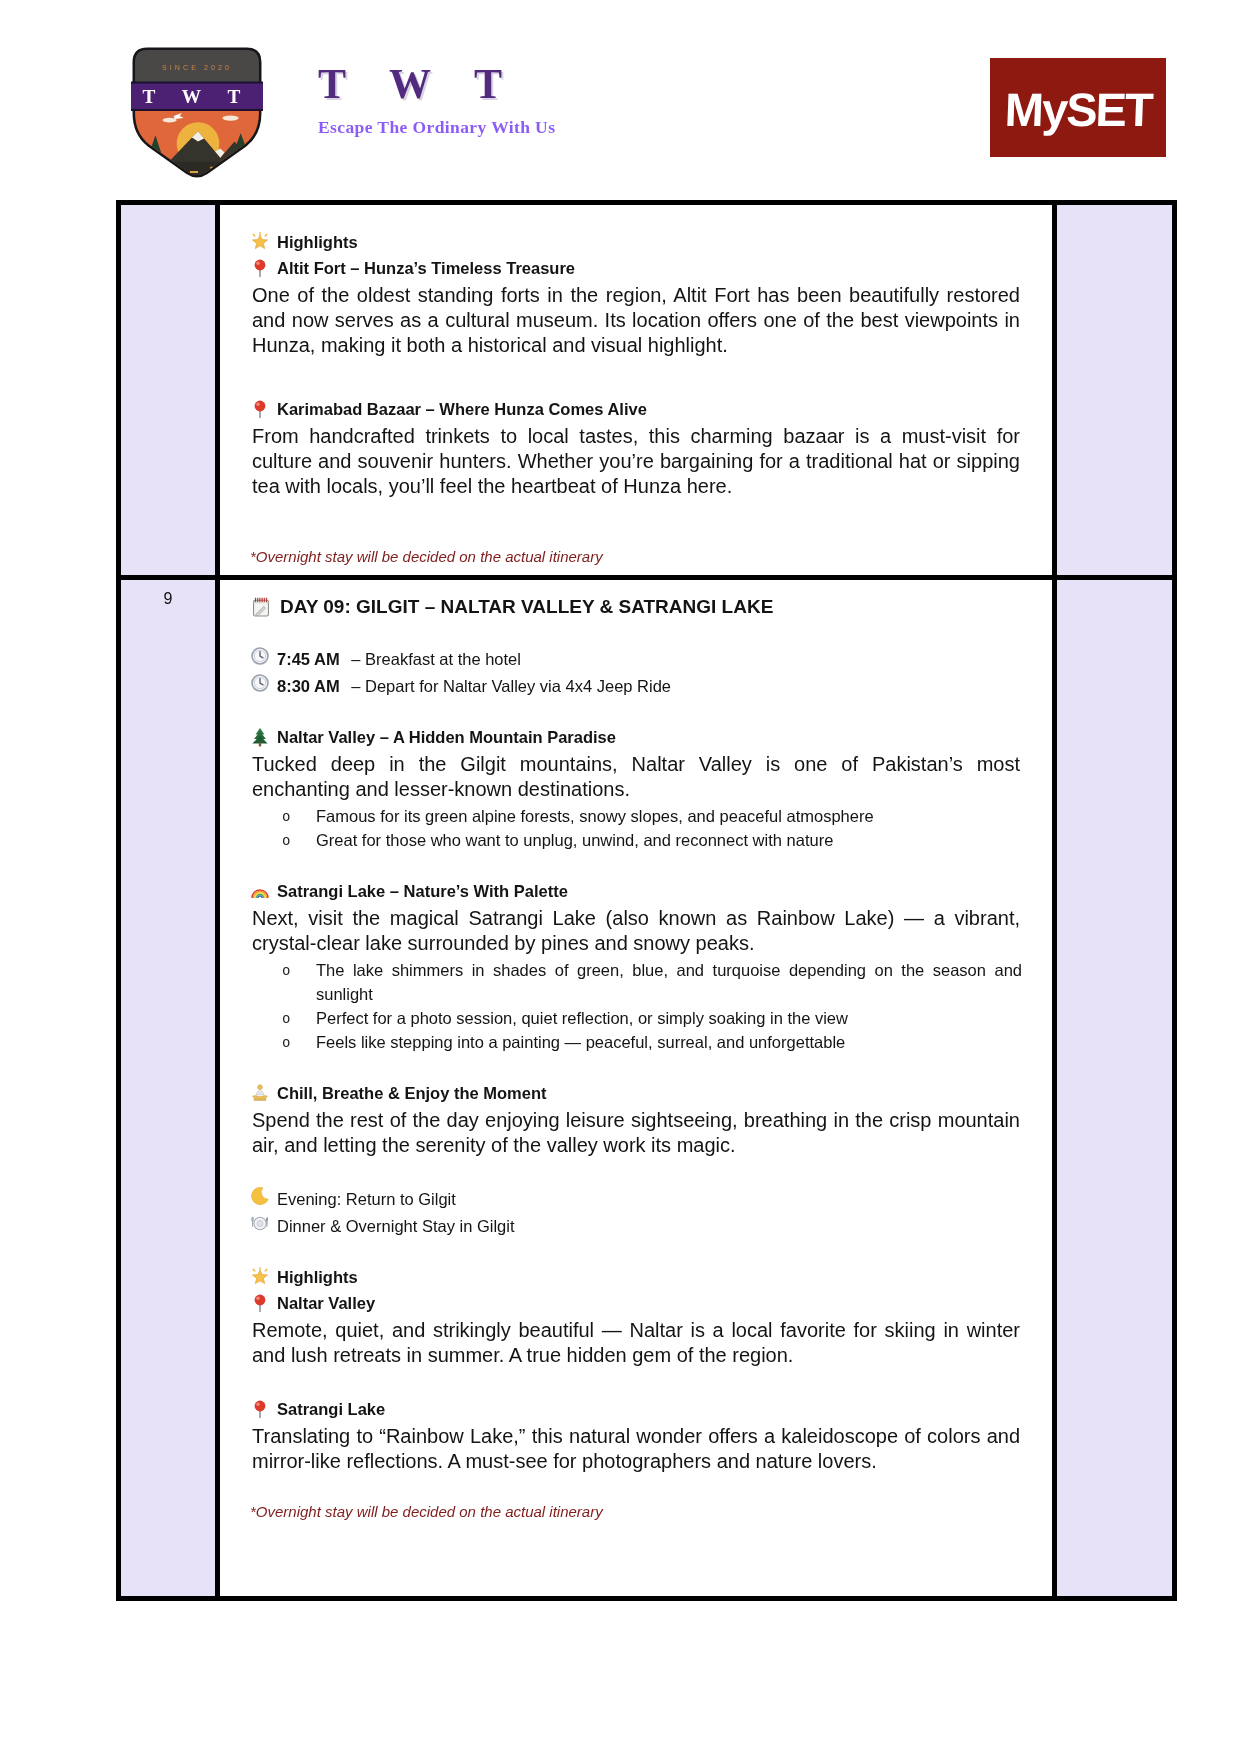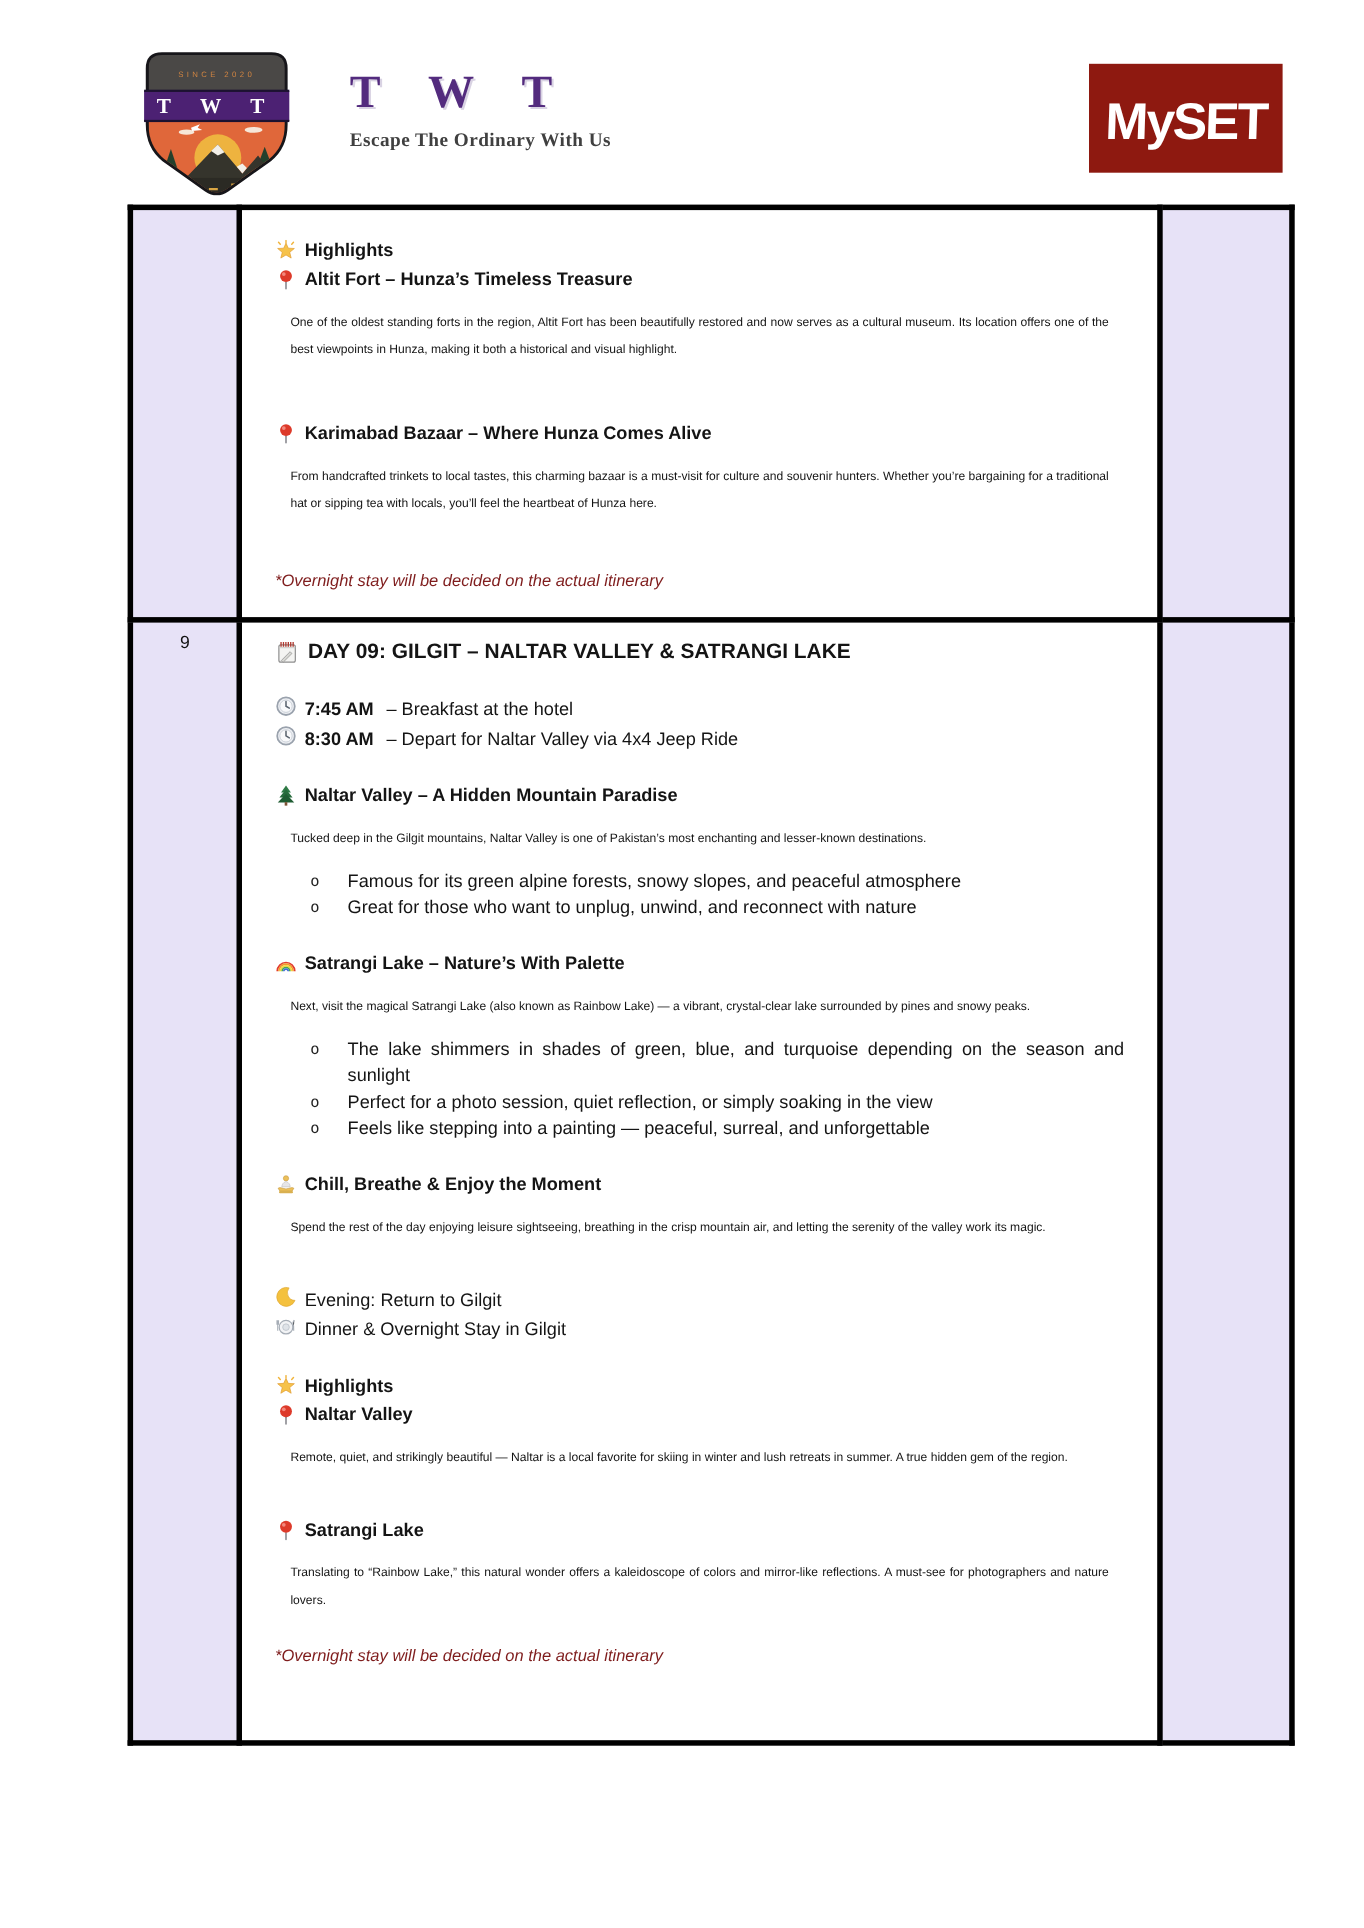--- a/index.html
+++ b/index.html
@@ -6,42 +6,42 @@
   .page{position:relative;width:1240px;height:1753px;background:#fff;overflow:hidden;
         font-family:"Liberation Sans",sans-serif;color:#141414;}
 
   
   .hdr{position:absolute;left:0;top:0;width:1240px;height:187px;}
   .shield{position:absolute;left:131px;top:46px;width:132px;height:132px;}
   .brand{position:absolute;left:318px;top:60px;}
   .brand-word{font-family:"Liberation Serif",serif;font-weight:700;font-size:42px;
               color:#532b7e;letter-spacing:10px;word-spacing:14px;
               text-shadow:2px 2px 0 #d9d3e3;}
-  .tagline{font-family:"Liberation Serif",serif;font-size:17.5px;color:#404040;
+  .tagline{font-family:"Liberation Serif",serif;font-size:17.5px;color:#8b5cf6;
            margin-top:9px;letter-spacing:.4px;font-weight:600;}
   .myset{position:absolute;left:990px;top:58px;width:176px;height:99px;background:#8e1910;
          display:flex;align-items:center;justify-content:center;}
   .myset span{color:#ffffff;font-weight:800;font-size:47px;letter-spacing:-2px;
               font-family:"Liberation Sans",sans-serif;transform:skewX(-2deg);padding-top:4px;}
 
   
-  table.itin{position:absolute;left:116px;top:186px;width:1056px;border-collapse:collapse;table-layout:fixed;}
+  table.itin{position:absolute;left:116px;top:200px;width:1056px;border-collapse:collapse;table-layout:fixed;}
   table.itin td{border:5px solid #000;vertical-align:top;padding:0;}
   td.daycol{background:#e7e2f7;text-align:center;}
   td.maincol{background:#ffffff;}
   td.rightcol{background:#e7e2f7;}
   .daylbl{font-size:16px;padding-top:10px;color:#111;}
   .wrap{box-sizing:border-box;overflow:hidden;padding:24px 30px 6px 30px;}
   .wrap.r1{height:370px;}
   .wrap.r2{height:1016px;padding-top:12px;}
 
   
   .h{font-weight:bold;font-size:16.5px;line-height:26px;display:flex;align-items:center;gap:7px;}
   .dayh{font-weight:bold;font-size:19px;line-height:30px;display:flex;align-items:center;gap:8px;}
-  .para{font-size:11px;line-height:25px;text-align:justify;margin:14px;}
+  .para{font-size:20px;line-height:25px;text-align:justify;margin:2px;}
   .tline{font-size:16.5px;line-height:27px;display:flex;align-items:flex-start;gap:7px;}
   .tline b{white-space:pre;}
   .tline .rest{white-space:pre-wrap;}
   .b{position:relative;padding-left:66px;font-size:16.5px;line-height:24px;text-align:justify;}
   .b::before{content:"o";position:absolute;left:32px;top:0;
              font-family:"DejaVu Sans Mono",monospace;font-size:14px;color:#222;}
   .note{font-style:italic;font-size:15px;line-height:20px;color:#7f1d1d;}
   .mt-note1{margin-top:48px;}
   .mt-note2{margin-top:28px;}
   .gap24{height:24px;}.gap26{height:26px;}.gap36{height:36px;}

